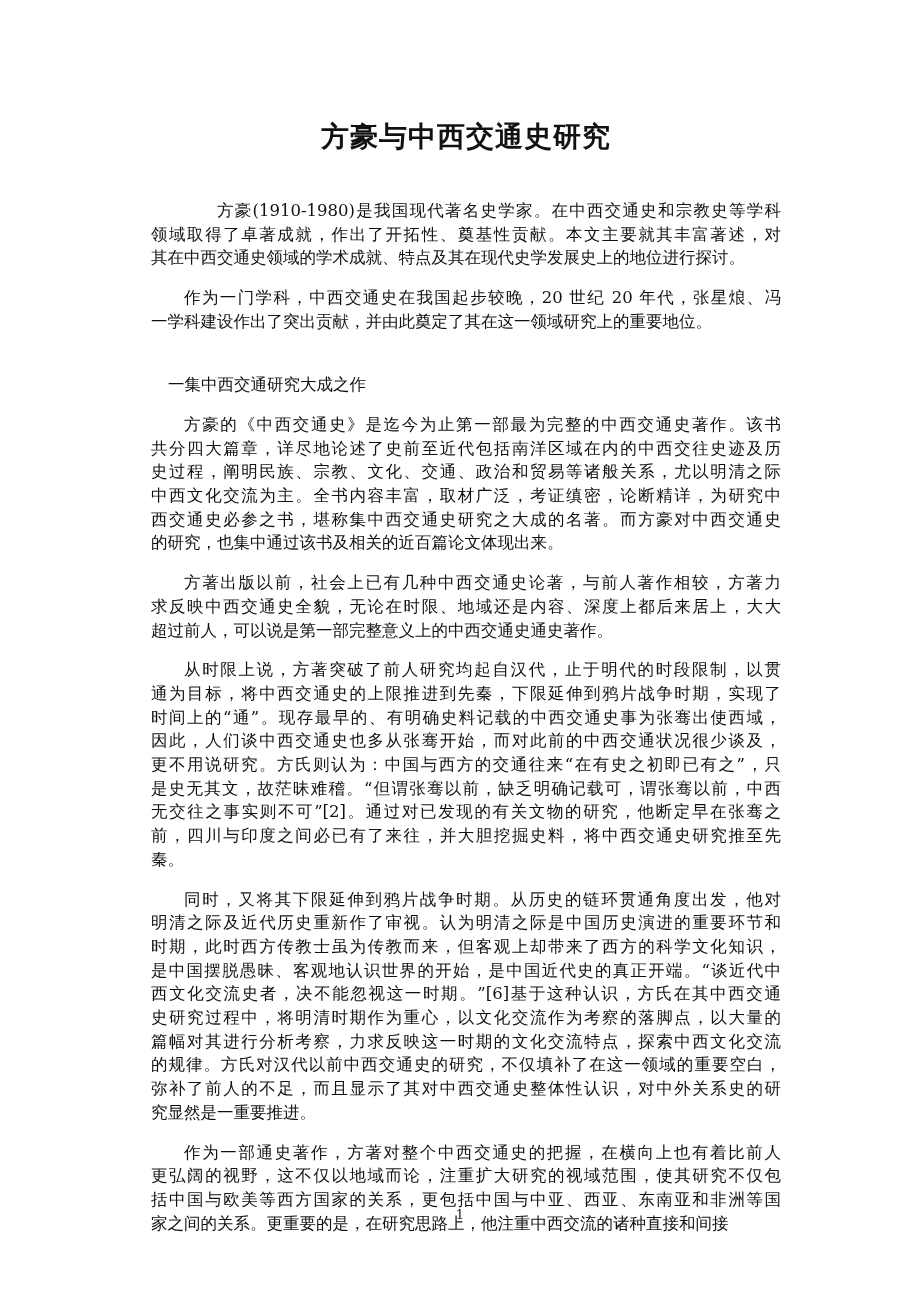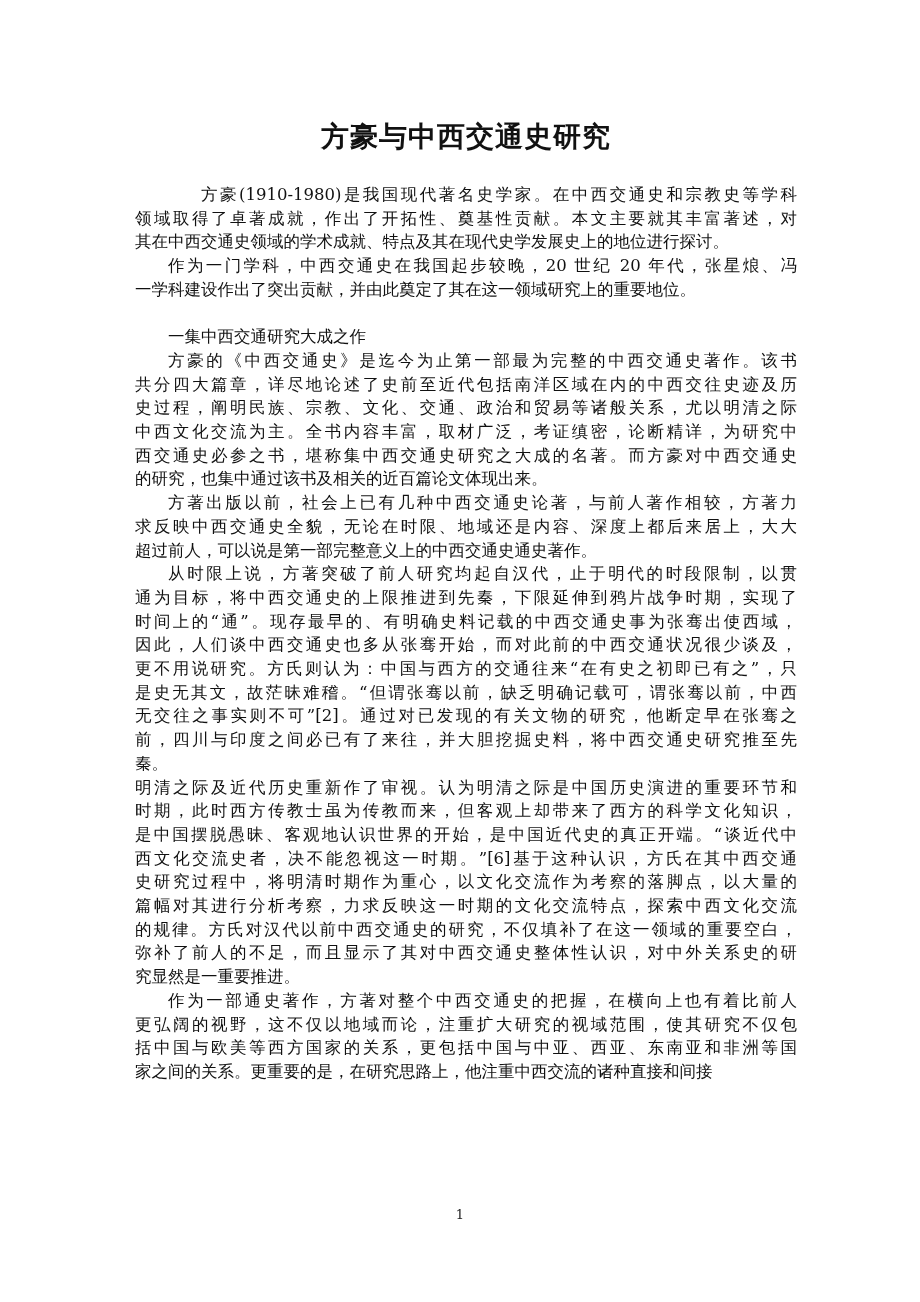--- a/index.html
+++ b/index.html
@@ -10,21 +10,21 @@
   .title {
     position: absolute; left: 6px; top: 118px; width: 920px; text-align: center;
     font-family: "DejaVu Sans", sans-serif; font-size: 28px; font-weight: bold;
     color: #111; letter-spacing: 1px;
   }
   .body {
     position: absolute; left: 135px; top: 183px; width: 662px;
     font-family: "DejaVu Serif", serif; font-size: 16.5px; line-height: 23.7px;
     color: #111; text-align: justify;
   }
-  .para { margin: 0; text-indent: 2em; }
+  .para { margin: 16px; text-indent: 2em; }
   .para.first { text-indent: 4em; }
   .line { display: block; white-space: nowrap; text-align-last: justify; text-align: justify; }
   .line.last { text-align-last: left; }
   .spacer { height: 23.7px; }
   .heading { margin: 0; text-indent: 2em; }
   .page-number {
     position: absolute; left: 0; top: 1207px; width: 920px; text-align: center;
     font-family: "DejaVu Serif", serif; font-size: 13px; color: #222;
   }
 </style>
@@ -64,20 +64,21 @@
         <span class="line" style="text-indent: 0px;">通为目标，将中西交通史的上限推进到先秦，下限延伸到鸦片战争时期，实现了</span>
         <span class="line" style="text-indent: 0px;">时间上的“通”。现存最早的、有明确史料记载的中西交通史事为张骞出使西域，</span>
         <span class="line" style="text-indent: 0px;">因此，人们谈中西交通史也多从张骞开始，而对此前的中西交通状况很少谈及，</span>
         <span class="line" style="text-indent: 0px;">更不用说研究。方氏则认为：中国与西方的交通往来“在有史之初即已有之”，只</span>
         <span class="line" style="text-indent: 0px;">是史无其文，故茫昧难稽。“但谓张骞以前，缺乏明确记载可，谓张骞以前，中西</span>
         <span class="line" style="text-indent: 0px;">无交往之事实则不可”[2]。通过对已发现的有关文物的研究，他断定早在张骞之</span>
         <span class="line" style="text-indent: 0px;">前，四川与印度之间必已有了来往，并大胆挖掘史料，将中西交通史研究推至先</span>
         <span class="line last" style="text-indent: 0px;">秦。</span>
       </div>
     <div class="para">
+        <span class="line">同时，又将其下限延伸到鸦片战争时期。从历史的链环贯通角度出发，他对</span>
         <span class="line" style="text-indent: 0px;">明清之际及近代历史重新作了审视。认为明清之际是中国历史演进的重要环节和</span>
         <span class="line" style="text-indent: 0px;">时期，此时西方传教士虽为传教而来，但客观上却带来了西方的科学文化知识，</span>
         <span class="line" style="text-indent: 0px;">是中国摆脱愚昧、客观地认识世界的开始，是中国近代史的真正开端。“谈近代中</span>
         <span class="line" style="text-indent: 0px;">西文化交流史者，决不能忽视这一时期。”[6]基于这种认识，方氏在其中西交通</span>
         <span class="line" style="text-indent: 0px;">史研究过程中，将明清时期作为重心，以文化交流作为考察的落脚点，以大量的</span>
         <span class="line" style="text-indent: 0px;">篇幅对其进行分析考察，力求反映这一时期的文化交流特点，探索中西文化交流</span>
         <span class="line" style="text-indent: 0px;">的规律。方氏对汉代以前中西交通史的研究，不仅填补了在这一领域的重要空白，</span>
         <span class="line" style="text-indent: 0px;">弥补了前人的不足，而且显示了其对中西交通史整体性认识，对中外关系史的研</span>
         <span class="line last" style="text-indent: 0px;">究显然是一重要推进。</span>
       </div>

